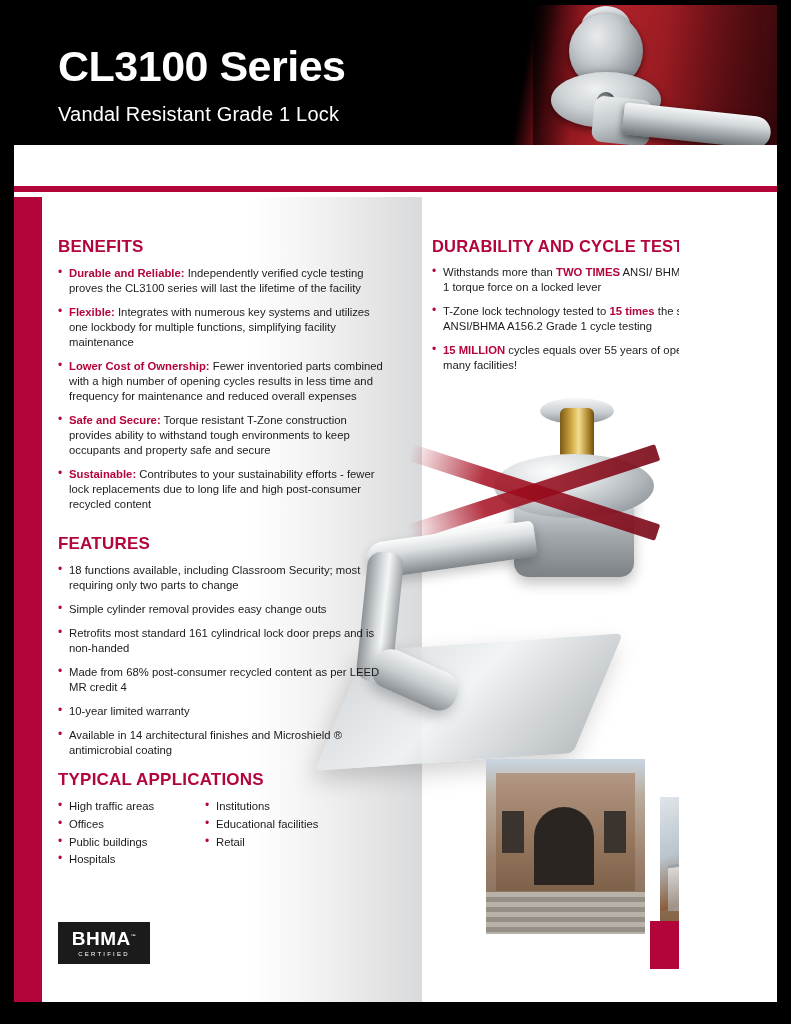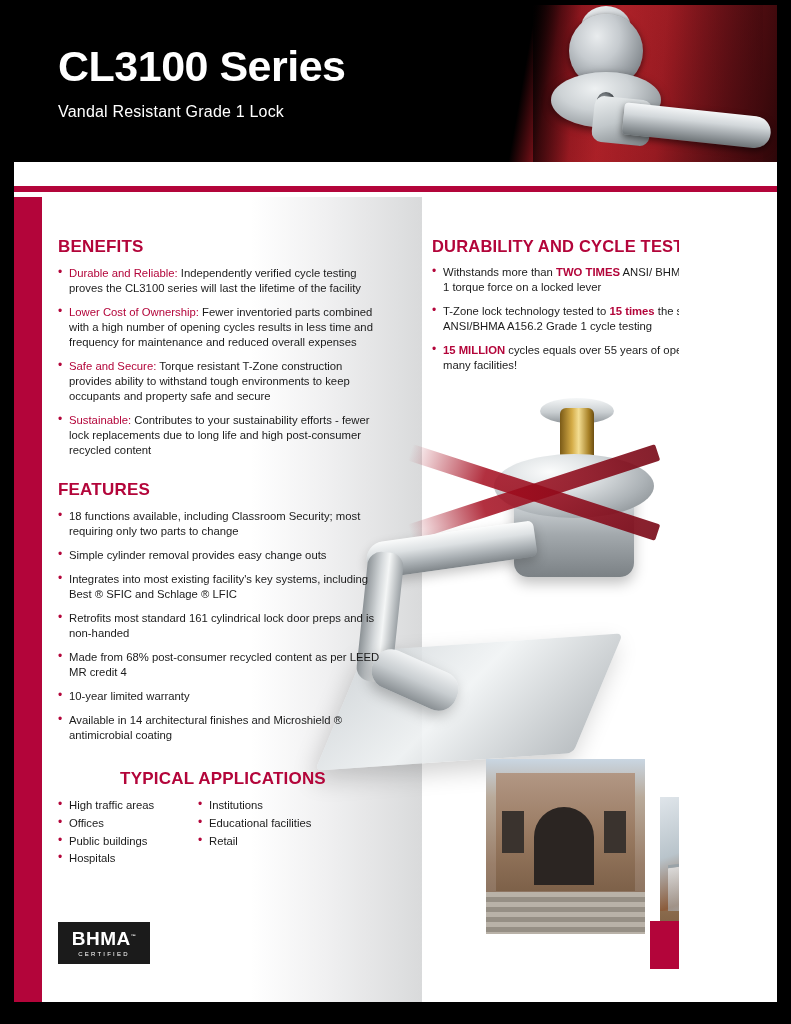--- a/index.html
+++ b/index.html
@@ -19,21 +19,21 @@
   .frame-left, .frame-right, .frame-top, .frame-bottom {
     position: absolute; background: #000; z-index: 40;
   }
   .frame-left { left: 0; top: 0; width: 14px; height: 1024px; }
   .frame-right { right: 0; top: 0; width: 14px; height: 1024px; }
   .frame-top { left: 0; top: 0; width: 791px; height: 5px; }
   .frame-bottom { left: 0; bottom: 0; width: 791px; height: 22px; }
 
   
   .header {
-    position: absolute; left: 0; top: 0; width: 791px; height: 162px;
+    position: absolute; left: 0; top: 0; width: 791px; height: 145px;
     background: #000; overflow: hidden;
   }
   .header-img {
     position: absolute; right: 14px; top: 0; width: 300px; height: 186px;
     background: linear-gradient(100deg, #000 0%, #000 18%, #7e1119 26%, #b02128 44%, #8d161d 62%, #5b0e13 80%, #2a0608 100%);
   }
   
   .door-wood {
     position: absolute; right: 14px; top: 0; width: 230px; height: 186px;
     background: linear-gradient(95deg, rgba(0,0,0,0.9) 0%, rgba(140,25,32,0.25) 20%, rgba(190,45,52,0.18) 55%, rgba(60,8,12,0.55) 100%);
@@ -73,21 +73,21 @@
     border-radius: 10px;
     background: linear-gradient(160deg, #eef1f2 0%, #c2c8cb 50%, #7e8488 100%);
     transform: rotate(6deg);
   }
   .header-text { position: absolute; left: 58px; top: 44px; z-index: 5; }
   .title {
     color: #ffffff; font-size: 43px; font-weight: bold; letter-spacing: -0.5px;
     line-height: 1.05;
   }
   .subtitle {
-    color: #ffffff; font-size: 16px; font-weight: normal; margin-top: 14px;
+    color: #ffffff; font-size: 20px; font-weight: normal; margin-top: 14px;
     letter-spacing: 0.2px;
   }
   .header-rule {
     position: absolute; left: 0; top: 186px; width: 791px; height: 6px;
     background: #b3053a; z-index: 12;
   }
   .header-rule-white {
     position: absolute; left: 0; top: 192px; width: 791px; height: 5px;
     background: #ffffff; z-index: 12;
   }
@@ -119,24 +119,24 @@
   }
   h2.sec.right { font-size: 16.5px; }
   ul.bullets { list-style: none; }
   ul.bullets li {
     position: relative; padding-left: 11px; margin-bottom: 9px;
     font-size: 11.3px; line-height: 1.33; color: #1b1b1b;
   }
   ul.bullets li:before {
     content: "•"; position: absolute; left: 0; top: -1px; color: #b3053a; font-size: 12px;
   }
-  .lead { color: #b3053a; font-weight: normal; }
+  .lead { color: #b3053a; font-weight: bold; }
   .em-red { color: #b3053a; font-weight: bold; }
 
-  .two-col-apps { display: flex; gap: 0; }
+  .two-col-apps { display: flex; gap: 7px; }
   .two-col-apps ul { list-style: none; }
   .two-col-apps ul:first-child { width: 140px; }
   .two-col-apps li {
     position: relative; padding-left: 11px; margin-bottom: 3px;
     font-size: 11.3px; line-height: 1.3; color: #1b1b1b;
   }
   .two-col-apps li:before {
     content: "•"; position: absolute; left: 0; top: -1px; color: #b3053a; font-size: 12px;
   }
 
@@ -302,37 +302,37 @@
       <div class="win1"></div>
       <div class="win2"></div>
       <div class="steps"></div>
     </div>
     <div class="red-square"></div>
 
     <div class="col-left">
       <h2 class="sec">BENEFITS</h2>
       <ul class="bullets" id="benefits-list">
           <li><span class="lead">Durable and Reliable:</span><span> Independently verified cycle testing proves the CL3100 series will last the lifetime of the facility</span></li>
+          <li><span class="lead">Flexible:</span><span> Integrates with numerous key systems and utilizes one lockbody for multiple functions, simplifying facility maintenance</span></li>
           <li><span class="lead">Lower Cost of Ownership:</span><span> Fewer inventoried parts combined with a high number of opening cycles results in less time and frequency for maintenance and reduced overall expenses</span></li>
           <li><span class="lead">Safe and Secure:</span><span> Torque resistant T-Zone construction provides ability to withstand tough environments to keep occupants and property safe and secure</span></li>
           <li><span class="lead">Sustainable:</span><span> Contributes to your sustainability efforts - fewer lock replacements due to long life and high post-consumer recycled content</span></li>
         </ul>
 
       <h2 class="sec" style="margin-top:22px;">FEATURES</h2>
       <ul class="bullets" id="features-list">
           <li>18 functions available, including Classroom Security; most requiring only two parts to change</li>
           <li>Simple cylinder removal provides easy change outs</li>
-          <li>Integrates into most existing facility's key systems, including Best ®  SFIC and Schlage ®  LFIC</li>
           <li>Retrofits most standard 161 cylindrical lock door preps and is non-handed</li>
           <li>Made from 68% post-consumer recycled content as per LEED MR credit 4</li>
           <li>10-year limited warranty</li>
           <li>Available in 14 architectural finishes and Microshield ® antimicrobial coating</li>
         </ul>
 
-      <h2 class="sec" style="margin-top:26px;text-align:center;">TYPICAL APPLICATIONS</h2>
+      <h2 class="sec" style="margin-top:12px;">TYPICAL APPLICATIONS</h2>
       <div class="two-col-apps">
         <ul id="apps-col1">
             <li>High traffic areas</li>
             <li>Offices</li>
             <li>Public buildings</li>
             <li>Hospitals</li>
           </ul>
         <ul id="apps-col2">
             <li>Institutions</li>
             <li>Educational facilities</li>

